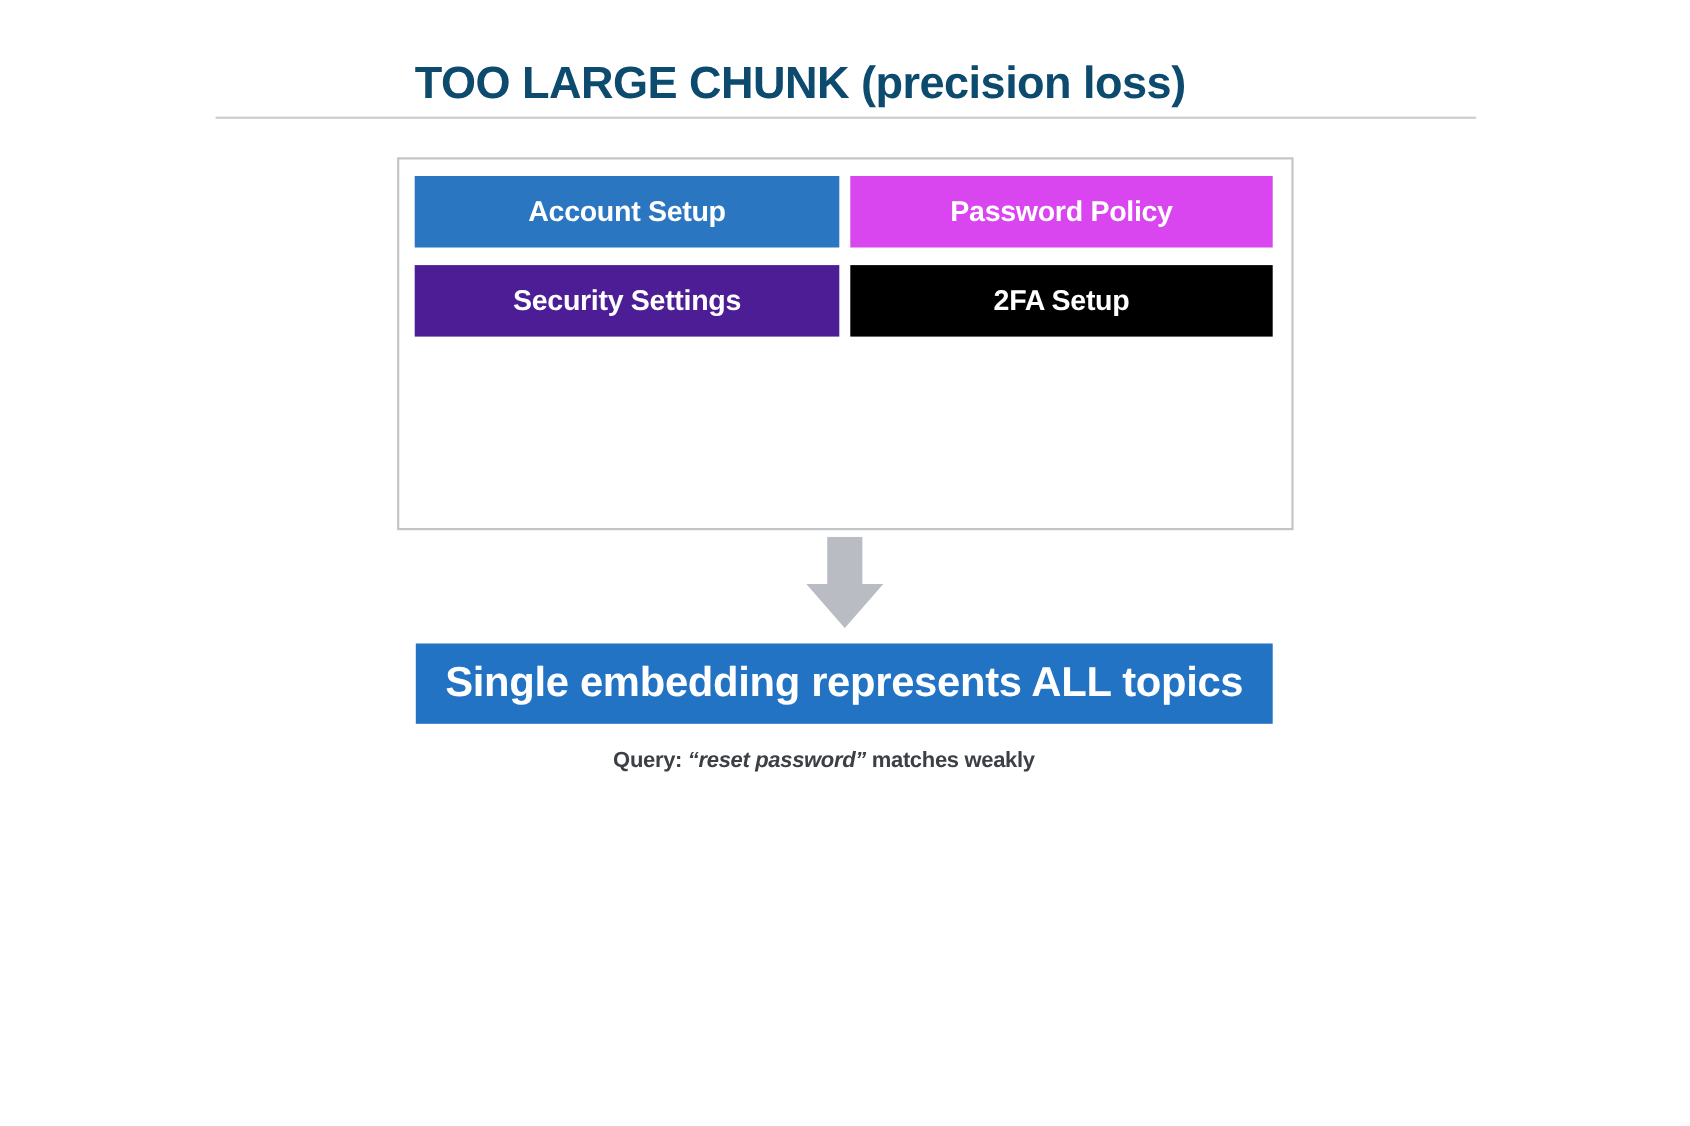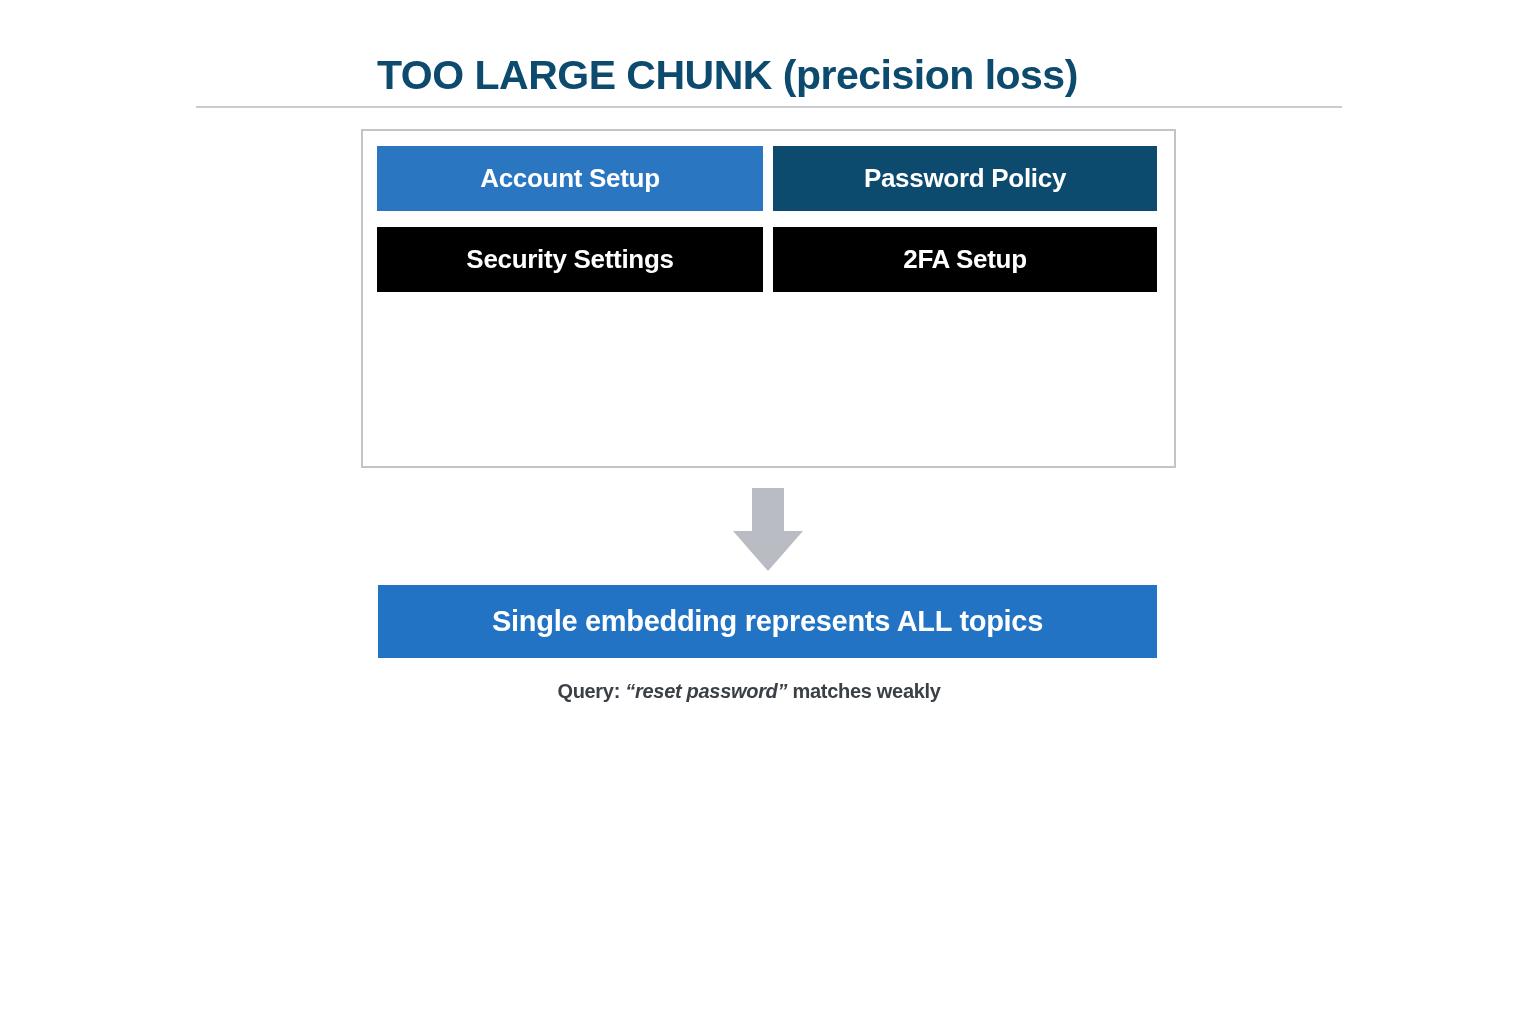--- a/index.html
+++ b/index.html
@@ -16,21 +16,21 @@
     position: absolute; left: 377px; top: 52px;
     font-size: 41px; font-weight: bold; color: #0c4a6e;
     letter-spacing: -0.5px; white-space: nowrap;
   }
   .title-rule {
     position: absolute; left: 196px; top: 106px;
     width: 1146px; height: 2px; background: #c9ccd0;
   }
 
   .chunk-box {
-    position: absolute; left: 361px; top: 129px;
+    position: absolute; left: 361px; top: 143px;
     width: 815px; height: 339px;
     background: #ffffff;
     border: 2px solid #c2c5c8;
     padding: 15px 33px 12px 14px;
     display: grid;
     grid-template-columns: 386px 384px;
     grid-auto-rows: 65px;
     column-gap: 10px;
     row-gap: 16px;
   }
@@ -47,21 +47,21 @@
 
   .big-down-arrow {
     position: absolute; left: 733px; top: 488px;
     width: 70px; height: 83px;
   }
 
   .embedding-bar {
     position: absolute; left: 378px; top: 585px;
     width: 779px; height: 73px;
     display: flex; align-items: center; justify-content: center;
-    color: #ffffff; font-weight: bold; font-size: 29px;
+    color: #ffffff; font-weight: bold; font-size: 38px;
     letter-spacing: -0.3px; white-space: nowrap;
   }
 
   .query-line {
     position: absolute; left: 0; top: 680px; width: 1498px;
     text-align: center;
     font-size: 20px; font-weight: bold; color: #3b4046;
     letter-spacing: -0.3px; white-space: nowrap;
   }
   .query-line .q-em { font-style: italic; }
@@ -73,25 +73,25 @@
 
   <div class="title">TOO LARGE CHUNK (precision loss)</div>
   <div class="title-rule"></div>
 
   <div class="chunk-box">
 
     <div class="chip" style="background: rgb(42, 118, 192);">
       <span>Account Setup</span>
     </div>
 
-    <div class="chip" style="background: #0c4a6e;">
+    <div class="chip" style="background: #d946ef;">
       <span>Password Policy</span>
     </div>
 
-    <div class="chip" style="background: #000000; align-items: center;">
+    <div class="chip" style="background: #4c1d95; align-items: center;">
       <span>Security Settings</span>
     </div>
 
 
     <div class="chip" style="background: #000000;">
       <span>2FA Setup</span>
     </div>
 
 
 

